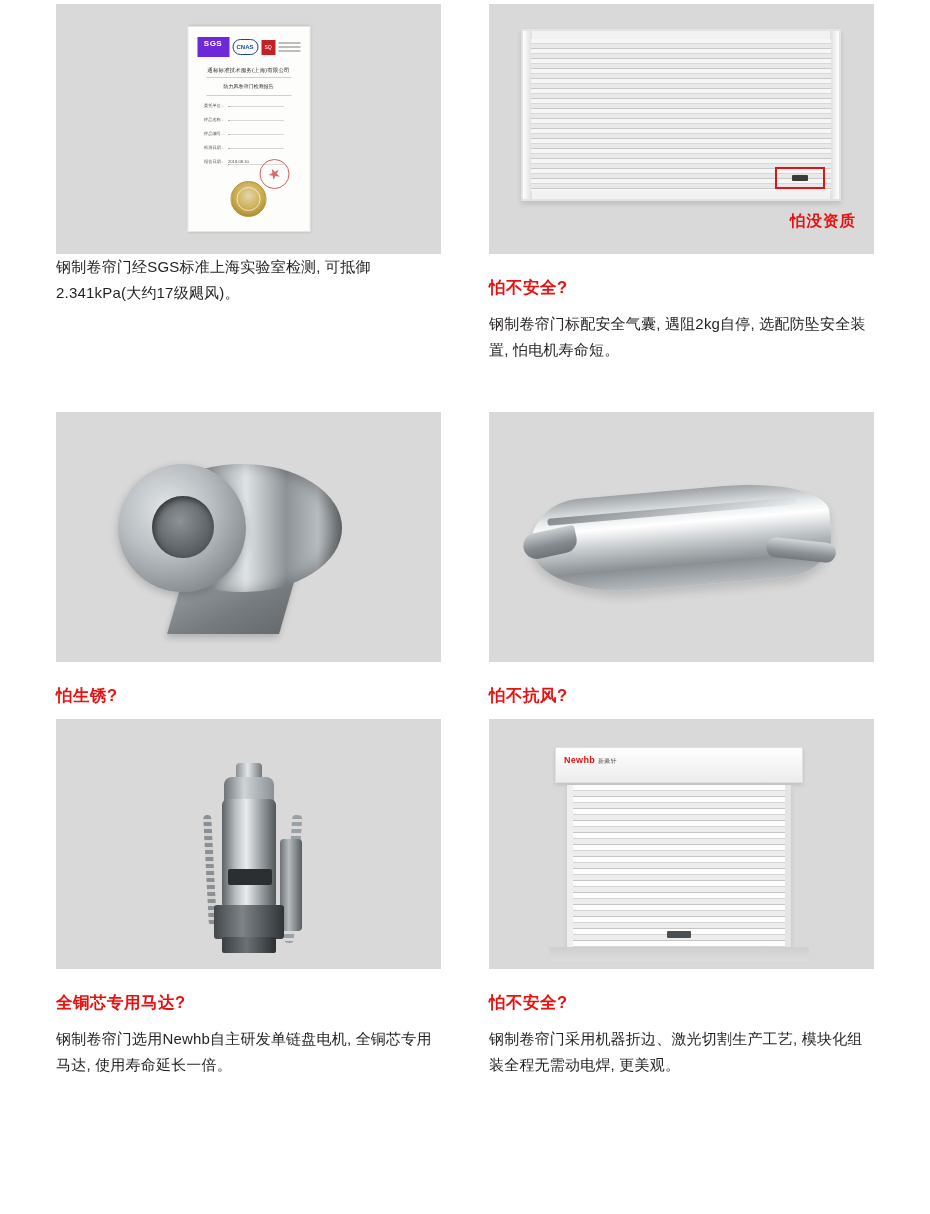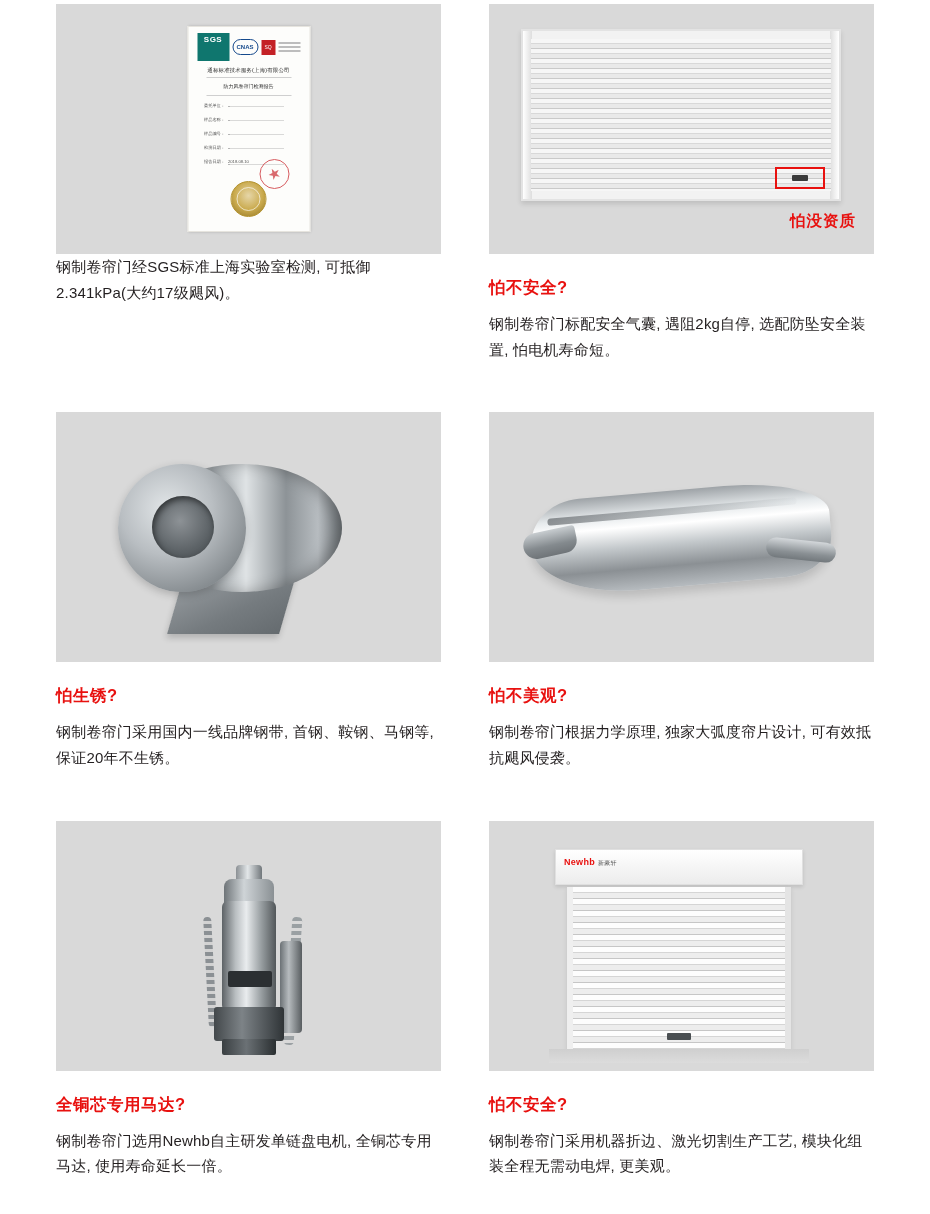--- a/index.html
+++ b/index.html
@@ -66,22 +66,22 @@
     position: absolute;
     top: 10px;
     left: 9px;
     right: 9px;
     height: 20px;
     display: flex;
     justify-content: space-between;
     align-items: center;
   }
   .logo-sgs {
-    width: 32px; height: 28px;
-    background: #0f766e;
+    width: 32px; height: 20px;
+    background: #6d28d9;
     color: #fff;
     font-size: 8px;
     font-weight: bold;
     text-align: center;
     line-height: 14px;
     letter-spacing: 0.5px;
   }
   .logo-cnas {
     width: 26px; height: 16px;
     border: 1px solid #15498c;
@@ -478,32 +478,30 @@
     <div class="media">
       <div class="coil-wrap">
         <div class="coil-tail-edge"></div>
         <div class="coil-tail"></div>
         <div class="coil-body"></div>
         <div class="coil-face"></div>
         <div class="coil-hole"></div>
       </div>
     </div>
     <div class="heading">怕生锈?</div>
-    <p class="body-text">钢制卷帘门采用国内一线品牌钢带, 首钢、鞍钢、马钢等, 保证20年不生锈。</p>
   </div>
 
   <div class="cell">
     <div class="media">
       <div class="slat-shape"></div>
       <div class="slat-groove"></div>
       <div class="slat-lip-l"></div>
       <div class="slat-lip-r"></div>
     </div>
-    <div class="heading">怕不美观?</div>
-    <p class="body-text">钢制卷帘门根据力学原理, 独家大弧度帘片设计, 可有效抵抗飓风侵袭。</p>
+    <div class="heading">怕不抗风?</div>
   </div>
 
   <div class="cell">
     <div class="media">
       <div class="motor-chain"></div>
       <div class="motor-cableleft"></div>
       <div class="motor-top"></div>
       <div class="motor-cap"></div>
       <div class="motor-body"></div>
       <div class="motor-side"></div>

